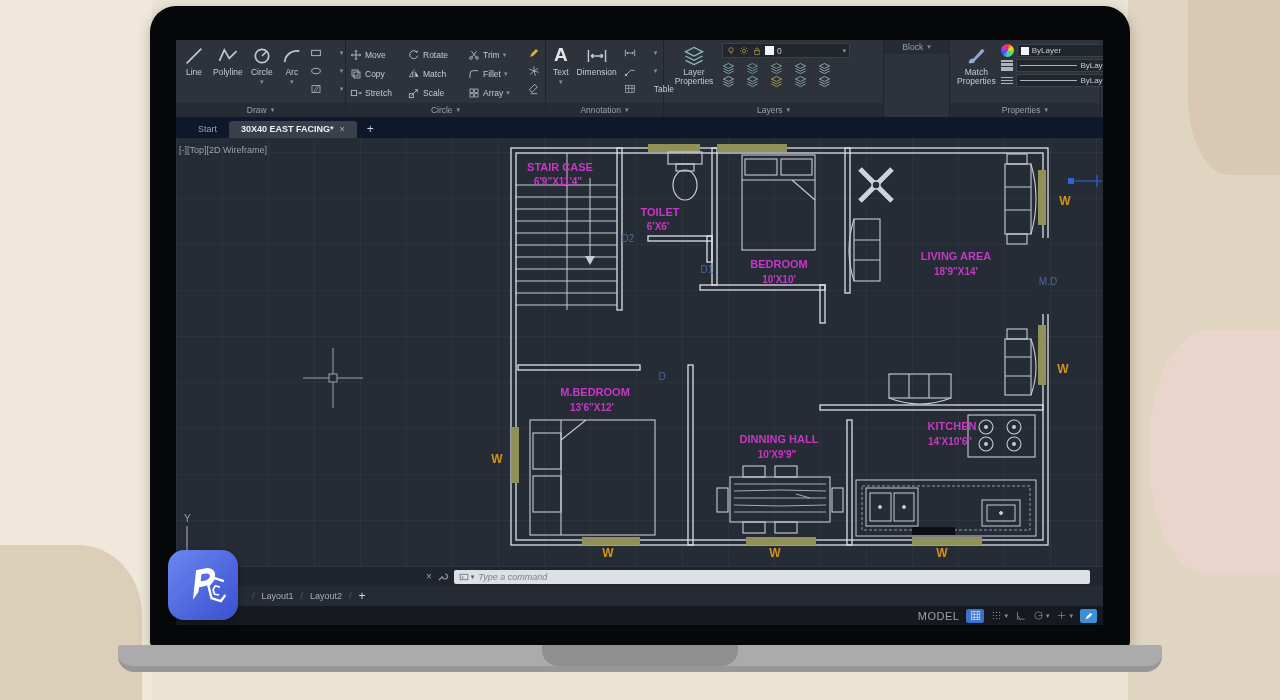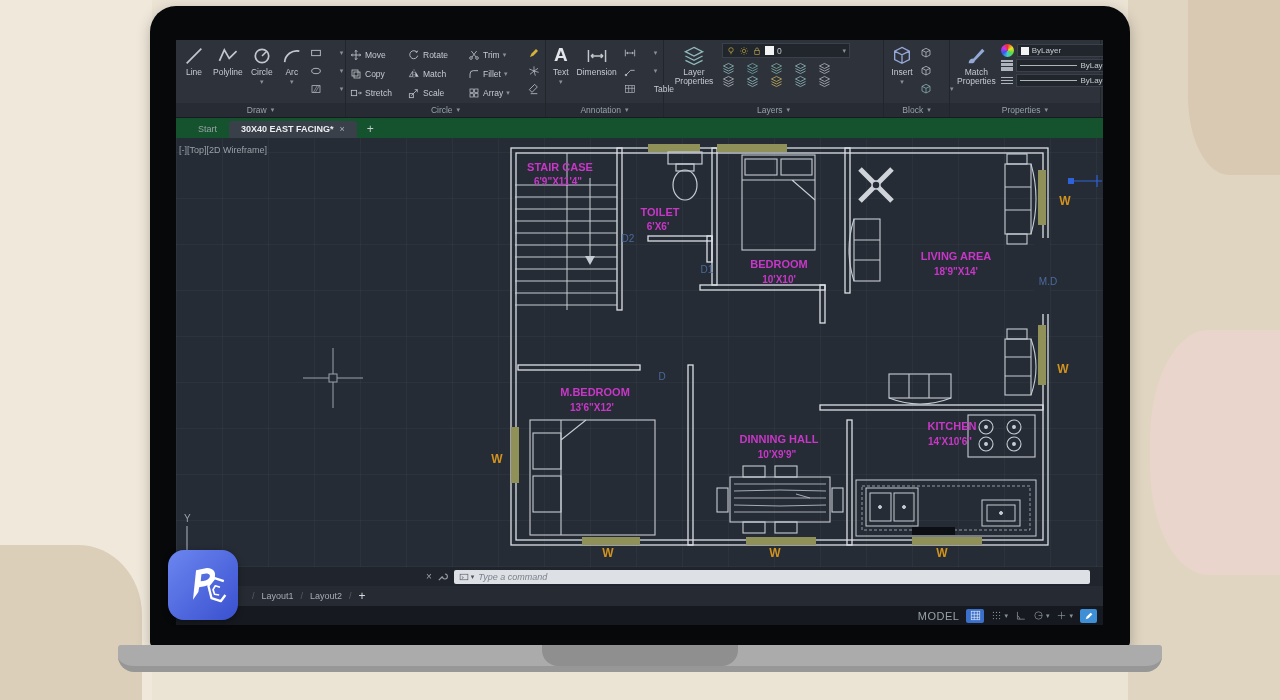--- a/index.html
+++ b/index.html
@@ -49,21 +49,21 @@
   .prop-right { display:flex; flex-direction:column; gap:2px; padding-top:1px; }
   .prop-row { display:flex; align-items:center; gap:3px; }
   .wheel { width:13px; height:13px; border-radius:50%; background:conic-gradient(#e33,#ed2,#5d4,#4cc,#35e,#c3e,#e33); flex:none; }
   .prop-dd { width:98px; height:13px; background:#21252c; border:1px solid #3a414b; display:flex; align-items:center; gap:3px; padding:0 3px; font-size:8px; color:#c6cbd2; }
   .prop-dd .sq { width:8px; height:8px; background:#f2f4f6; }
   .prop-dd .ln { flex:1; border-top:1px solid #aeb4bb; }
   .lines-ic { display:flex; flex-direction:column; gap:1.5px; width:12px; }
   .lines-ic i { display:block; height:1.5px; background:#aeb4bb; }
 
   
-  .tabbar { height:20px; background:#14532d; display:flex; align-items:flex-end; padding-left:10px; flex:none; }
+  .tabbar { height:20px; background:#0f172a; display:flex; align-items:flex-end; padding-left:10px; flex:none; }
   .dtab { font-size:9px; color:#9aa0a8; padding:3px 12px 4px; display:flex; gap:6px; align-items:center; }
   .dtab.active { background:#3a4049; color:#eceef1; font-weight:bold; border-radius:3px 3px 0 0; }
   .dtab .x { color:#aab0b8; font-weight:normal; font-size:9px; }
   .tab-add { color:#c6cbd2; font-size:12px; padding:0 10px 2px; }
 
   
   .canvas { position:relative; flex:1; background:#262c35;
     background-image:repeating-linear-gradient(0deg, rgba(255,255,255,.030) 0 1px, transparent 1px 46px),
                      repeating-linear-gradient(90deg, rgba(255,255,255,.030) 0 1px, transparent 1px 46px); }
   .vp-label { position:absolute; left:3px; top:7px; font-size:9px; color:#9aa0a8; }
@@ -486,47 +486,20 @@
               </div>
             </div>
           </div>
           <div class="panel-label">
               <span>Layers</span>
               <span class="crt">▾</span>
             </div>
         </div>
 
         <div class="panel" style="width:66px">
-          <div class="panel-body">
-            <div class="bigbtn">
-                <svg class="ic-blue" viewBox="0 0 18 18">
-                  <use href="#s-cube"></use>
-                </svg>
-                <span>Insert</span>
-                <span class="crt">▾</span>
-              </div>
-            <div class="minicol">
-              <div class="row">
-                  <svg class="ic" viewBox="0 0 18 18">
-                    <use href="#s-cube"></use>
-                  </svg>
-                </div>
-              <div class="row">
-                  <svg class="ic" viewBox="0 0 18 18">
-                    <use href="#s-cube"></use>
-                  </svg>
-                </div>
-              <div class="row">
-                  <svg class="ic-teal" viewBox="0 0 18 18">
-                    <use href="#s-cube"></use>
-                  </svg>
-                  <span class="crt">▾</span>
-                </div>
-            </div>
-          </div>
           <div class="panel-label">
               <span>Block</span>
               <span class="crt">▾</span>
             </div>
         </div>
 
         <div class="panel" style="width:151px">
           <div class="panel-body">
             <div class="bigbtn" style="width:48px">
                 <svg class="ic-blue" viewBox="0 0 18 18">

